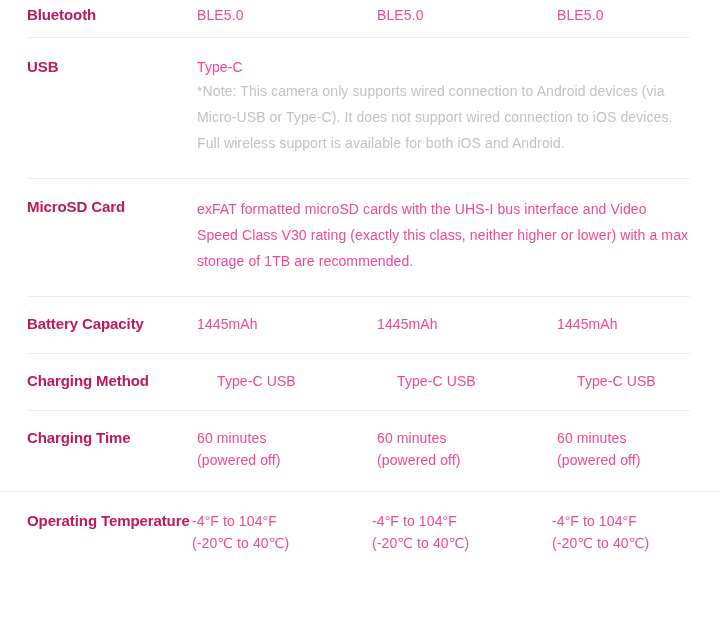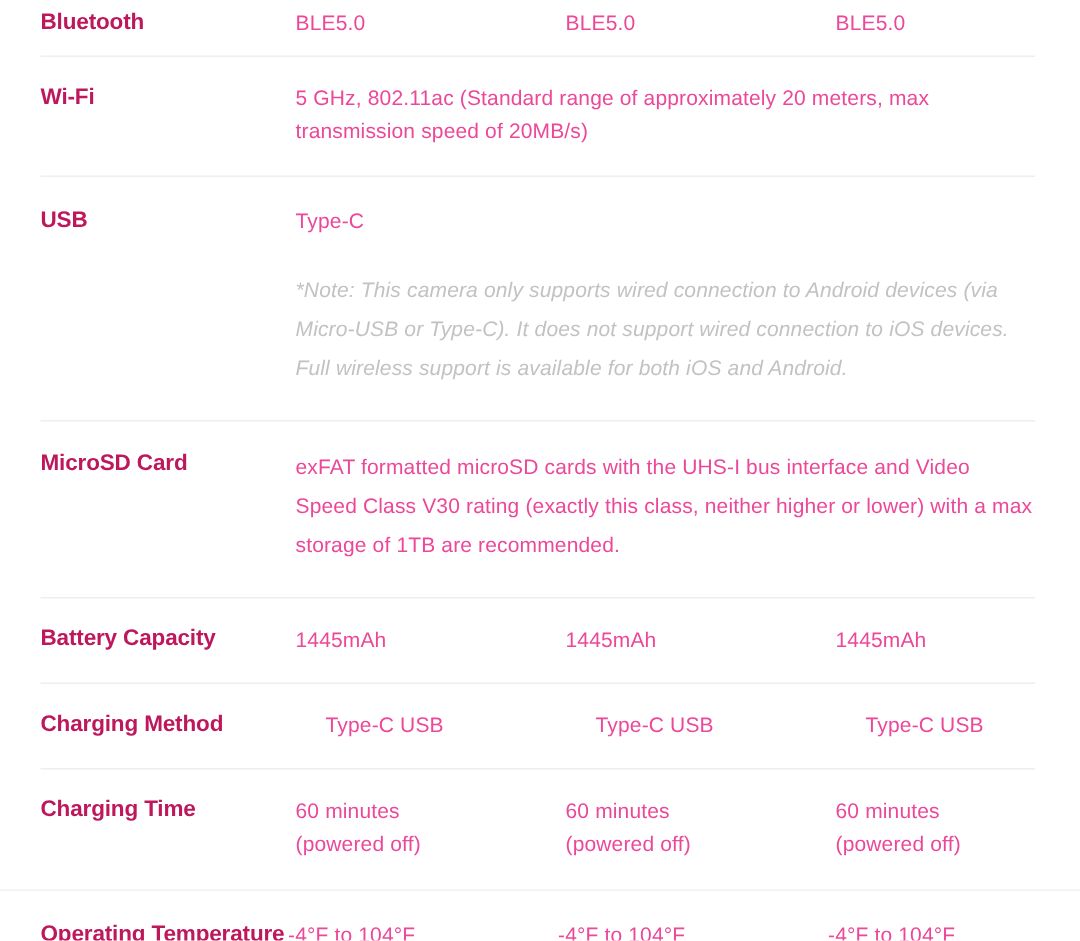--- a/index.html
+++ b/index.html
@@ -100,35 +100,28 @@
 
   <div class="spec-row" style="padding-top:4px; padding-bottom:11px;">
     <div class="spec-label">Bluetooth</div>
     <div class="spec-values triple">
       <div class="spec-cell">BLE5.0</div>
       <div class="spec-cell">BLE5.0</div>
       <div class="spec-cell">BLE5.0</div>
     </div>
   </div>
 
-  <div class="spec-row" style="padding-top:17px; padding-bottom:19px;">
-    <div class="row-divider"></div>
-    <div class="spec-label">Wi-Fi</div>
-    <div class="spec-values single">
-      <div class="spec-cell">5 GHz, 802.11ac (Standard range of approximately 20 meters, max transmission speed of 20MB/s)</div>
-    </div>
-  </div>
 
   <div class="spec-row" style="padding-top:19px; padding-bottom:22px;">
     <div class="row-divider"></div>
     <div class="spec-label">USB</div>
     <div class="spec-values single">
       <div style="flex:1 1 auto;">
         <div class="spec-cell">Type-C</div>
-        <div class="note-block" style="margin-top:22px;font-style:italic;">*Note: This camera only supports wired connection to Android devices (via Micro-USB or Type-C). It does not support wired connection to iOS devices. Full wireless support is available for both iOS and Android.</div>
+        <div class="note-block" style="">*Note: This camera only supports wired connection to Android devices (via Micro-USB or Type-C). It does not support wired connection to iOS devices. Full wireless support is available for both iOS and Android.</div>
       </div>
     </div>
   </div>
 
   <div class="spec-row" style="padding-top:18px; padding-bottom:22px;">
     <div class="row-divider"></div>
     <div class="spec-label">MicroSD Card</div>
     <div class="spec-values single">
       <div class="spec-cell" style="line-height:26px; max-width:500px;">exFAT formatted microSD cards with the UHS-I bus interface and Video Speed Class V30 rating (exactly this class, neither higher or lower) with a max storage of 1TB are recommended.</div>
     </div>

